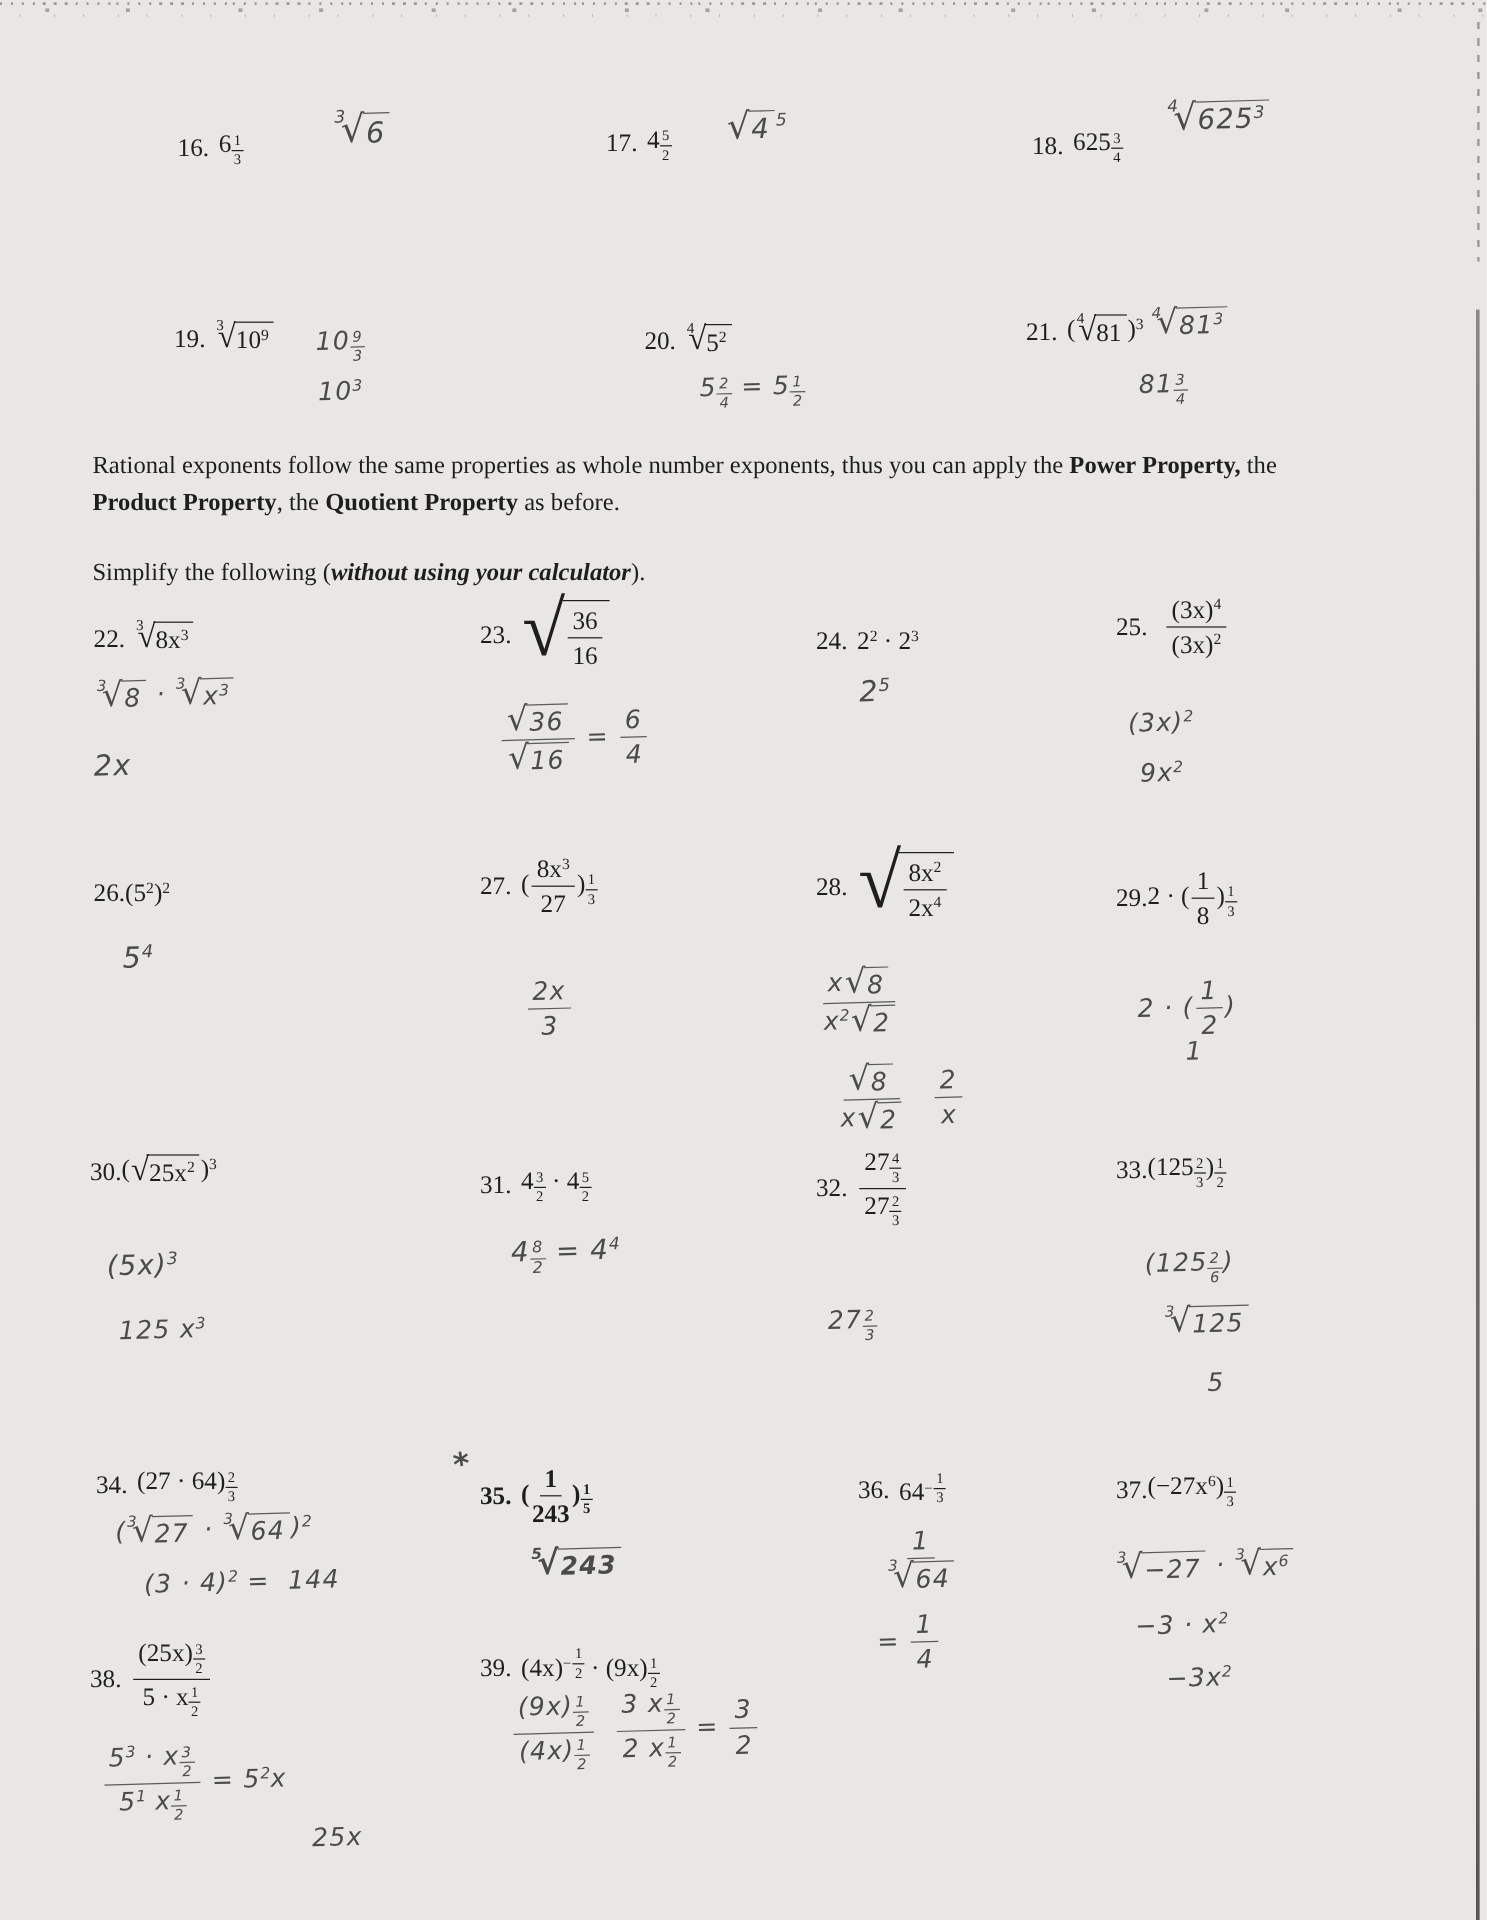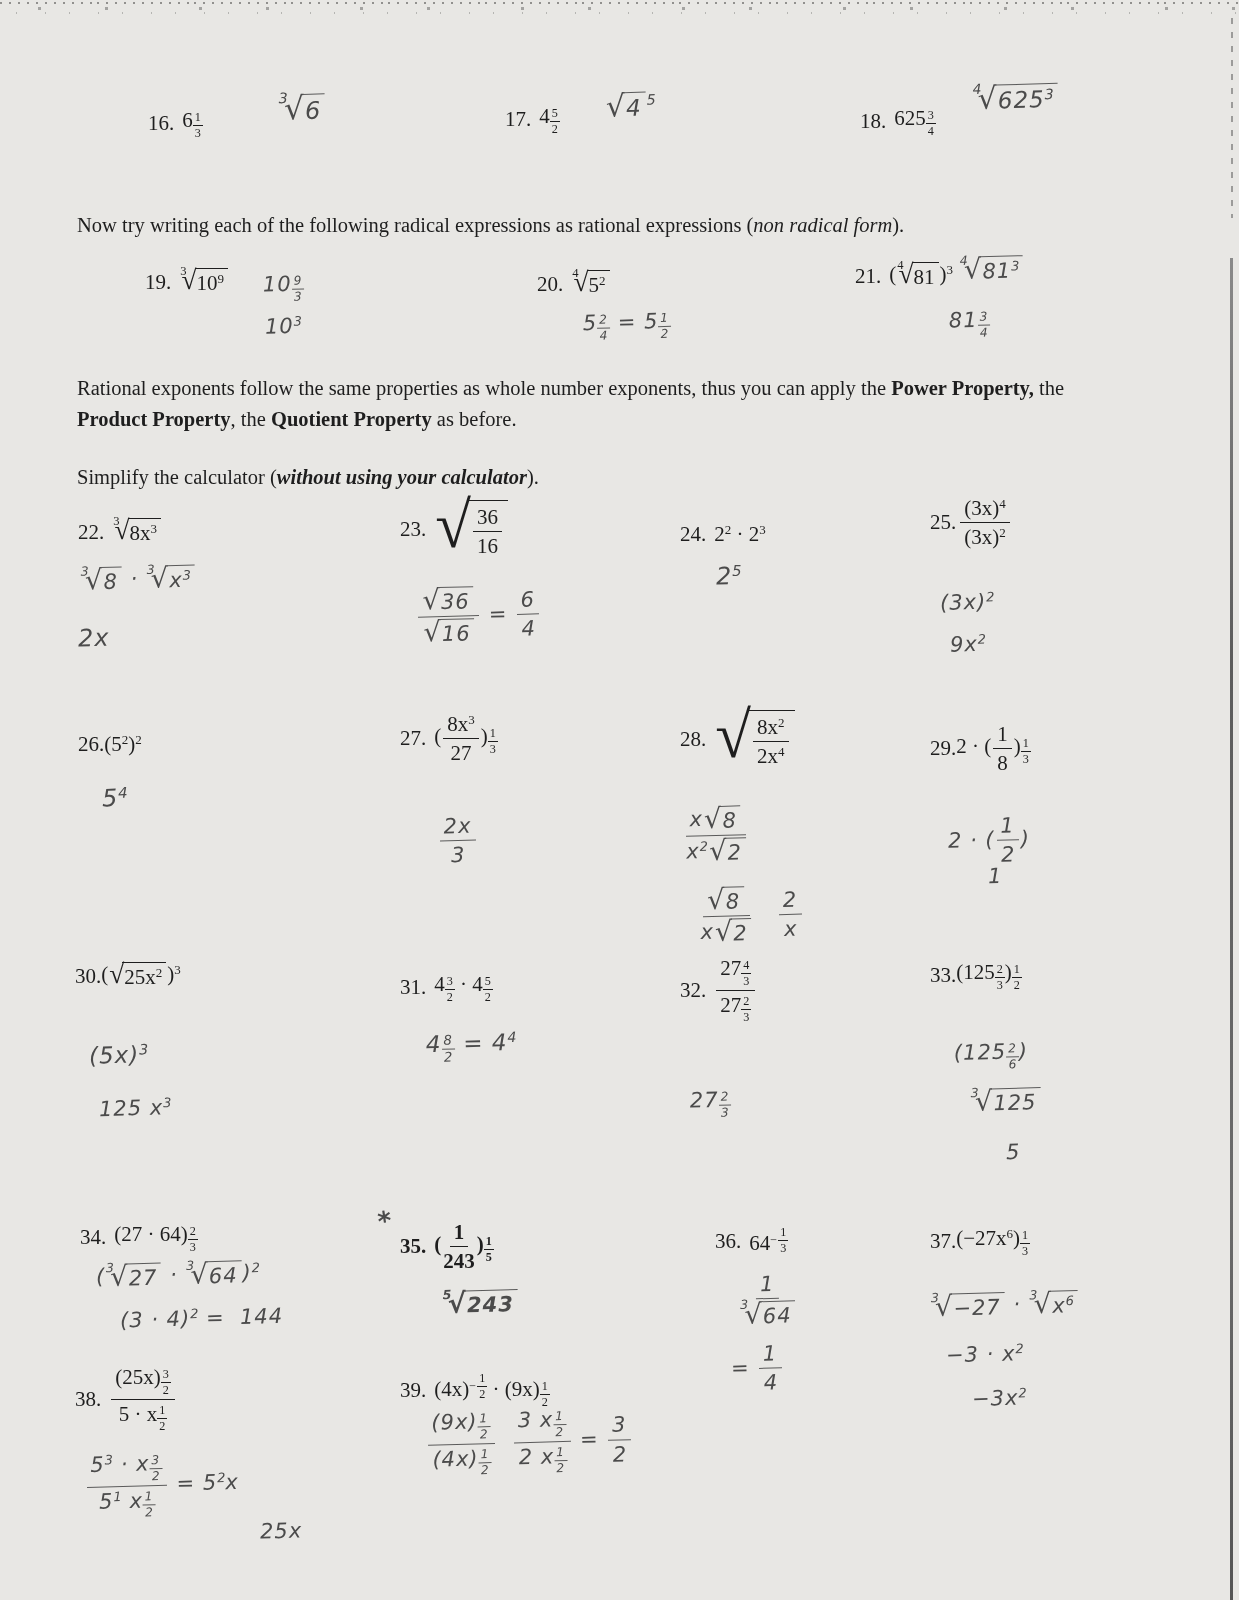--- a/index.html
+++ b/index.html
@@ -25,21 +25,21 @@
   .bi{font-weight:bold;font-style:italic;}
   .it{font-style:italic;}
   .para1{left:77px;top:210px;width:1130px;}
   .para2{left:77px;top:373px;width:1105px;}
   .para3{left:77px;top:462px;width:900px;}
 
   
   .prob{position:absolute;font-size:21px;}
   .phead{display:flex;align-items:center;}
   .pnum{margin-right:8px;white-space:nowrap;}
-  #p25 .pnum{margin-right:2px;font-family:Liberation Serif, serif;}
+  #p25 .pnum{margin-right:14px;font-family:Liberation Serif, serif;}
   #p26 .pnum,#p29 .pnum,#p30 .pnum,#p33 .pnum,#p37 .pnum{margin-right:0;}
   .pexpr{display:inline-block;white-space:nowrap;}
 
   
   .mt{white-space:pre;}
   .msup{vertical-align:0.55em;font-size:0.62em;letter-spacing:0;}
   .msf{display:inline-flex;align-items:center;vertical-align:0.5em;font-size:0.58em;line-height:1;}
   .msf-pre{margin-right:1px;}
   .msf-stack{display:inline-flex;flex-direction:column;align-items:center;line-height:1.05;}
   .msf-n{border-bottom:1.4px solid currentColor;padding:0 2px 1px;}
@@ -100,25 +100,24 @@
   #p39 .hl1{left:26px;top:36px;}
 </style>
 </head>
 <body>
 
 <div class="page">
   <div class="noise"></div>
   <div class="edge"></div>
   <div class="edge2"></div>
 
-  <div class="para para1"><span>Now try writing each of the following radical expressions as rational expressions (</span><span class="it">non radical form</span><span>).</span></div>
 
   <div class="para para2"><span>Rational exponents follow the same properties as whole number exponents, thus you can apply the </span><span class="b">Power Property,</span><span> the</span><br><span class="b">Product Property</span><span>, the </span><span class="b">Quotient Property</span><span> as before.</span></div>
 
-  <div class="para para3"><span>Simplify the calculator (</span><span class="bi">without using your calculator</span><span>).</span></div>
+  <div class="para para3"><span>Simplify the following (</span><span class="bi">without using your calculator</span><span>).</span></div>
 
   <div class="prob" id="p16">
       <span class="phead">
         <span class="pnum">16.</span>
         <span class="pexpr"><span class="mt">6</span><span class="msf">
             <span class="msf-stack">
               <span class="msf-n">1</span>
               <span class="msf-d">3</span>
             </span>
           </span></span>

